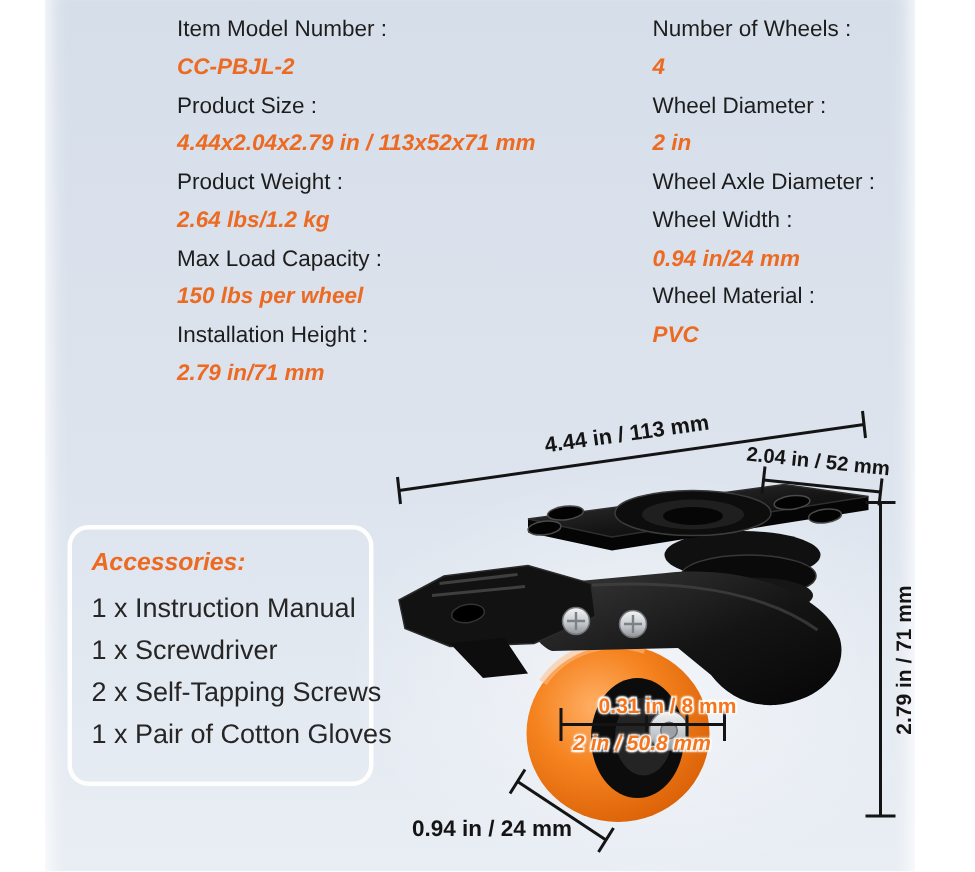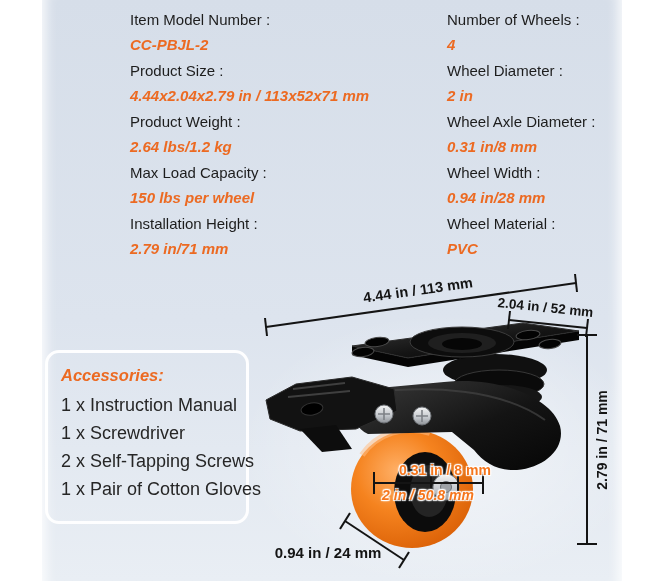--- a/index.html
+++ b/index.html
@@ -3,21 +3,21 @@
 <meta charset="utf-8">
 <style>
   html,body{margin:0;padding:0;}
   body{
     width:650px;height:581px;position:relative;overflow:hidden;
     background:#ffffff;
     font-family:"Liberation Sans", sans-serif;
     -webkit-font-smoothing:antialiased;
   }
   .panel{
-    position:absolute;left:42px;top:0;width:580px;height:581px;
+    position:absolute;left:30px;top:0;width:580px;height:581px;
     background:
       radial-gradient(ellipse 280px 190px at 400px 450px, rgba(255,255,255,0.55), rgba(255,255,255,0) 72%),
       linear-gradient(180deg,#d6dee9 0%,#dde4ee 55%,#e9eef4 100%);
     box-shadow: inset 14px 0 12px -10px rgba(255,255,255,0.85),
                 inset -14px 0 12px -10px rgba(255,255,255,0.85);
   }
   
   .spec-col{position:absolute;top:7px;}
   .spec-col.left{left:88px;}
   .spec-col.right{left:405px;}
@@ -73,23 +73,22 @@
     <div class="spec-label">Installation Height :</div>
     <div class="spec-value">2.79 in/71 mm</div>
   </div>
 
   <div class="spec-col right" style="position:absolute;">
     <div class="spec-label">Number of Wheels :</div>
     <div class="spec-value">4</div>
     <div class="spec-label">Wheel Diameter :</div>
     <div class="spec-value">2 in</div>
     <div class="spec-label">Wheel Axle Diameter :</div>
-    <div class="spec-value">0.31 in/8 mm</div>
     <div class="spec-label">Wheel Width :</div>
-    <div class="spec-value">0.94 in/28 mm</div>
+    <div class="spec-value">0.94 in/24 mm</div>
     <div class="spec-label">Wheel Material :</div>
     <div class="spec-value">PVC</div>
   </div>
 </div>
 
 <svg class="caster-svg" width="650" height="581" viewBox="0 0 650 581">
   <defs>
     <radialGradient id="gWheel" cx="38%" cy="35%" r="75%">
       <stop offset="0%" stop-color="#ffb067"></stop>
       <stop offset="45%" stop-color="#f5831f"></stop>

